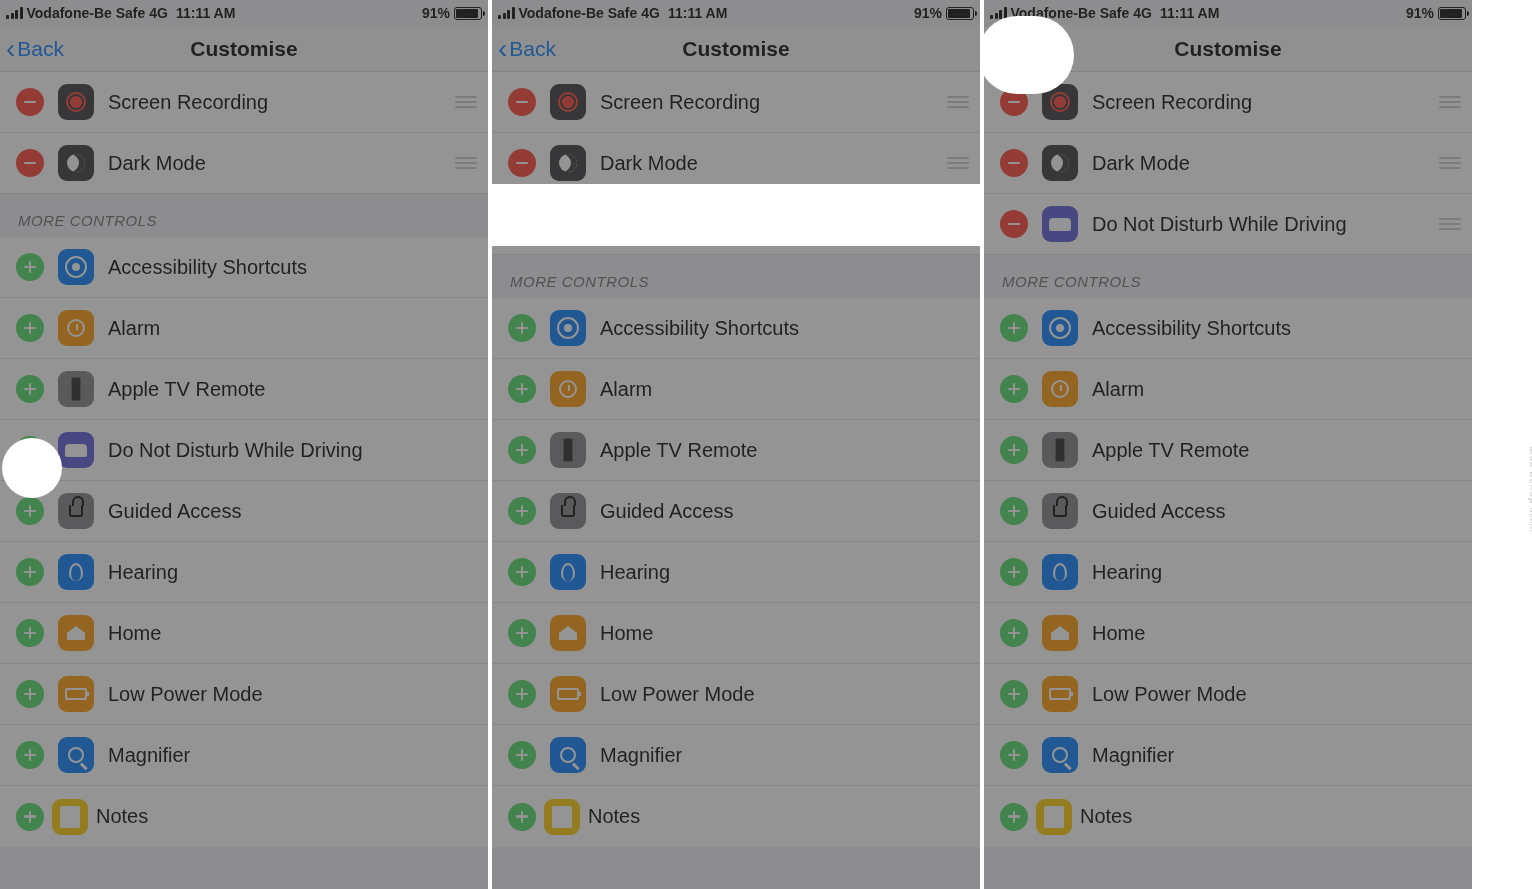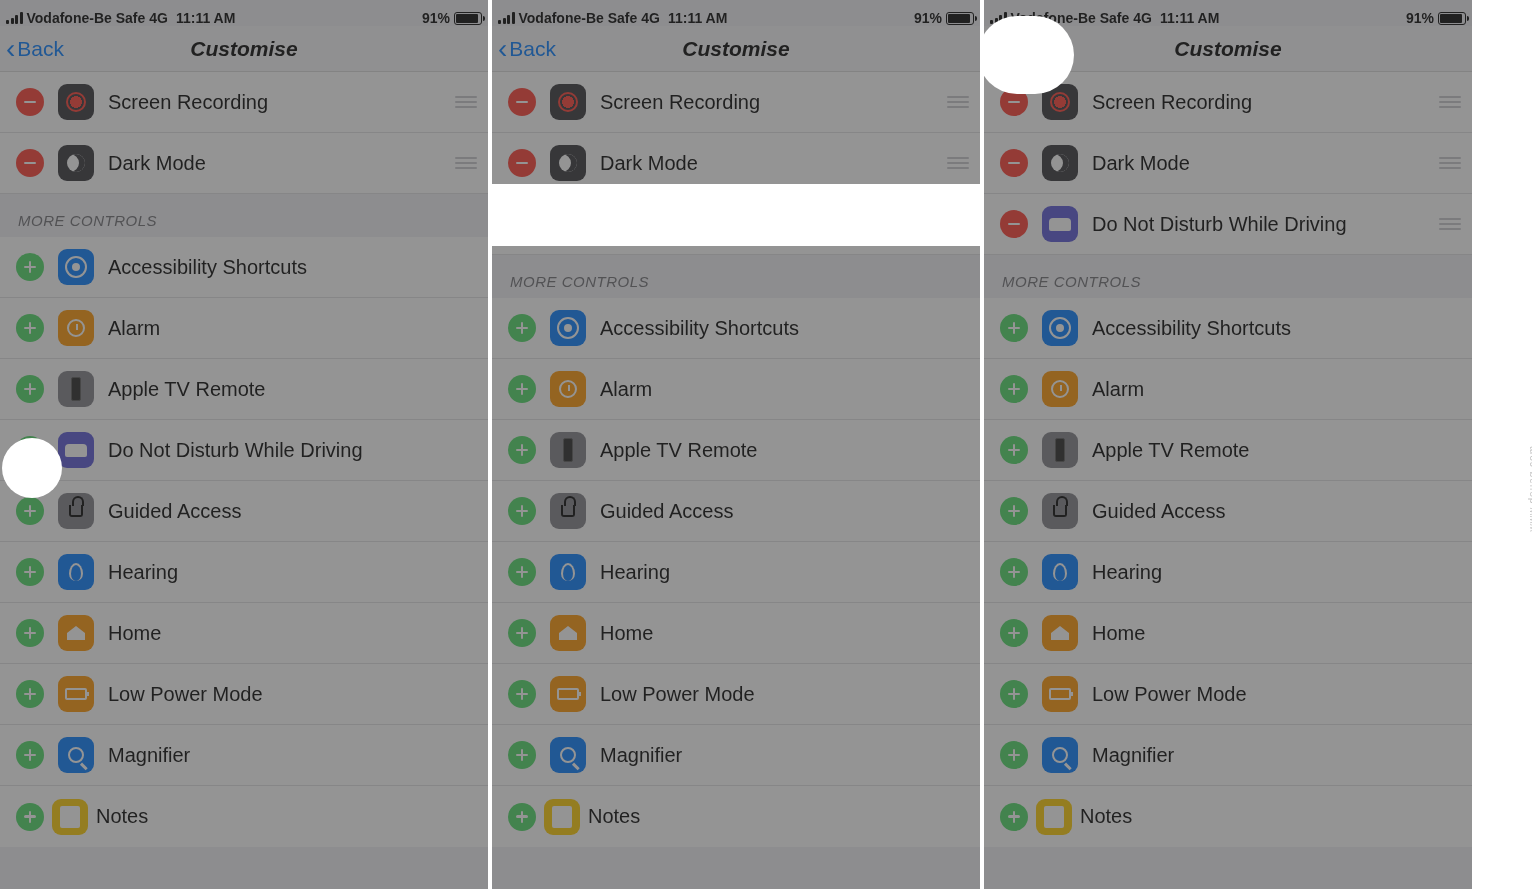--- a/index.html
+++ b/index.html
@@ -2,34 +2,34 @@
 <html><head>
 <meta charset="utf-8">
 <style>
   html,body{margin:0;padding:0;box-sizing:border-box;font-family:-apple-system,Helvetica,Arial,sans-serif;}
   *{box-sizing:border-box;}
   .stage{width:1532px;height:889px;background:#fff;display:flex;position:relative;}
   .panel{position:relative;width:488px;height:889px;overflow:hidden;background:#efeff4;flex:0 0 488px;}
   .gap{width:4px;height:889px;background:#fff;flex:0 0 4px;}
   .spotlight{position:absolute;background:#fff;border-radius:999px;pointer-events:none;box-shadow:0 0 0 9999px rgba(60,60,60,0.55);}
   .spotlight.rect{border-radius:0;}
-  .status-bar{height:26px;display:flex;align-items:flex-end;justify-content:space-between;padding:0 6px;font-size:14px;font-weight:600;color:#000;}
+  .status-bar{height:26px;display:flex;align-items:center;justify-content:space-between;padding:0 6px;font-size:14px;font-weight:600;color:#000;}
   .status-left{display:flex;align-items:center;gap:4px;}
   .bars{display:flex;align-items:flex-end;gap:1.5px;height:12px;}
   .bars span{display:block;width:3px;background:#000;border-radius:1px;}
   .bars span:nth-child(1){height:4px;}
   .bars span:nth-child(2){height:6px;}
   .bars span:nth-child(3){height:9px;}
   .bars span:nth-child(4){height:12px;}
   .status-right{display:flex;align-items:center;gap:4px;}
   .battery{width:28px;height:13px;border:1.5px solid #000;border-radius:3px;position:relative;}
   .battery::after{content:"";position:absolute;right:-4px;top:3px;width:2.5px;height:5px;background:#000;border-radius:0 2px 2px 0;}
   .battery .fill{position:absolute;left:1px;top:1px;bottom:1px;width:85%;background:#000;border-radius:1px;}
   .nav-bar{height:46px;position:relative;display:flex;align-items:center;justify-content:center;border-bottom:0.5px solid rgba(0,0,0,0.12);background:#f7f7f9;}
-  .nav-title{font-size:21px;font-weight:700;color:#000;font-style:italic;}
+  .nav-title{font-size:21px;font-weight:700;color:#000;}
   .back-btn{position:absolute;left:6px;top:0;bottom:0;display:flex;align-items:center;gap:2px;color:#007aff;font-size:21px;}
   .back-chevron{font-size:28px;line-height:1;}
   .section-header{padding:18px 18px 8px 18px;color:#6d6d72;font-size:15px;letter-spacing:0.5px;font-style:italic;}
   .row{height:61px;display:flex;align-items:center;background:#fff;border-bottom:0.5px solid #e0e0e3;padding:0 10px 0 16px;gap:14px;position:relative;}
   .row.last-cut{border-bottom:none;gap:8px;}
   .ctrl-btn{width:28px;height:28px;border-radius:50%;display:flex;align-items:center;justify-content:center;flex:0 0 28px;font-size:18px;font-weight:800;color:#fff;}
   .ctrl-btn.add{background:#4cd964;}
   .ctrl-btn.remove{background:#ff3b30;}
   .ctrl-btn .hbar{width:12px;height:2.5px;background:#fff;border-radius:2px;}
   .ctrl-btn .vbar{position:absolute;width:2.5px;height:12px;background:#fff;border-radius:2px;}

